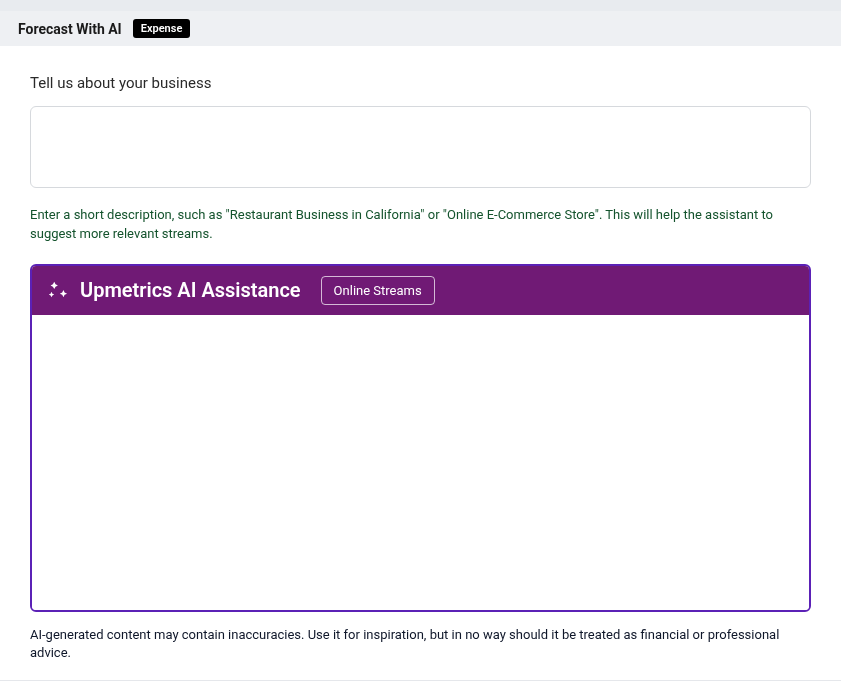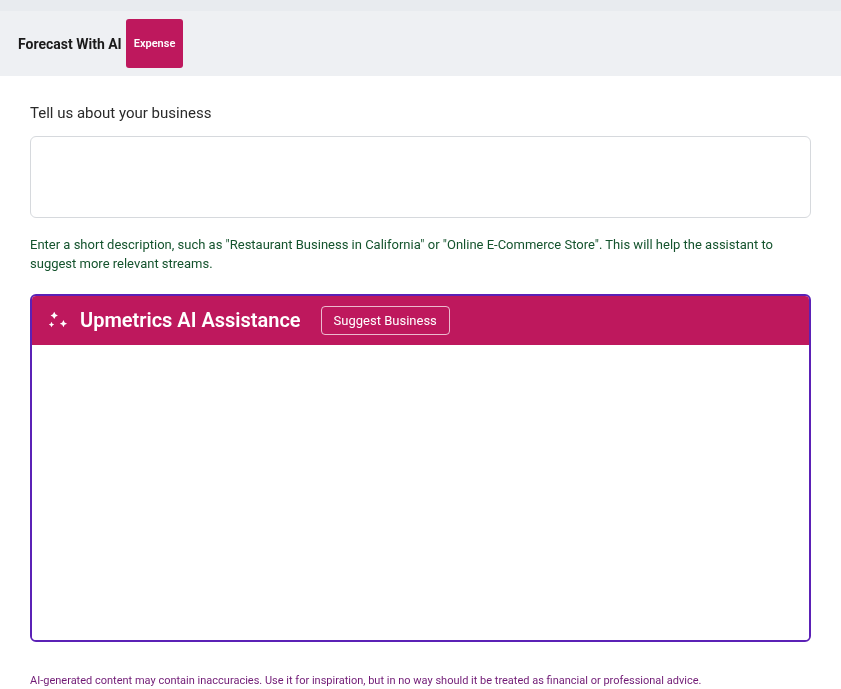--- a/index.html
+++ b/index.html
@@ -17,34 +17,34 @@
     .top-bar {
       background: #e8ebef;
       height: 11px;
       width: 100%;
     }
     .header {
       background: #eef0f3;
       padding: 8px 18px;
       display: flex;
       align-items: center;
-      gap: 4px;
+      gap: 11px;
       text-align: right;
     }
     .header-title {
       font-weight: 700;
       font-size: 14px;
       color: #1a1a1a;
     }
     .badge {
-      background: #be185d;
+      background: #000000;
       color: #ffffff;
       font-size: 11px;
       font-weight: 600;
-      padding: 18px 8px;
+      padding: 3px 8px;
       border-radius: 3px;
     }
     .content {
       padding: 28px 30px 10px 30px;
     }
     .label {
       font-size: 15px;
       color: #2a2a2a;
       margin-bottom: 14px;
     }
@@ -65,21 +65,21 @@
       line-height: 1.45;
       max-width: 770px;
     }
     .ai-panel {
       margin-top: 20px;
       border: 2px solid #5b21b6;
       border-radius: 6px;
       overflow: hidden;
     }
     .ai-panel-header {
-      background: #be185d;
+      background: #701a75;
       padding: 10px 14px;
       display: flex;
       align-items: center;
       gap: 12px;
     }
     .ai-icon {
       width: 22px;
       height: 22px;
       flex-shrink: 0;
     }
@@ -98,23 +98,23 @@
       border-radius: 4px;
       cursor: pointer;
       font-family: inherit;
       margin-left: 8px;
     }
     .ai-body {
       height: 295px;
       background: #ffffff;
     }
     .disclaimer {
-      font-size: 11px;
-      color: #701a75;
-      margin-top: 31px;
+      font-size: 13px;
+      color: #0f172a;
+      margin-top: 14px;
       line-height: 1.4;
     }
     .footer {
       border-top: 1px solid #e5e7eb;
       padding: 14px 18px;
       display: flex;
       justify-content: flex-end;
       gap: 14px;
       margin-top: 8px;
     }
@@ -157,21 +157,21 @@
   <div class="helper-text">Enter a short description, such as "Restaurant Business in California" or "Online E-Commerce Store". This will help the assistant to suggest more relevant streams.</div>
 
   <div class="ai-panel">
     <div class="ai-panel-header">
       <span class="ai-icon">
         <svg viewBox="0 0 24 24" fill="white" width="22" height="22">
           <path d="M7.5 5.6L5 7l2.5 1.4L9 11l1.4-2.6L13 7l-2.6-1.4L9 3 7.5 5.6zM19 12l-1.3 2.7L15 16l2.7 1.3L19 20l1.3-2.7L23 16l-2.7-1.3L19 12zM6 14l-1 2-2 1 2 1 1 2 1-2 2-1-2-1-1-2z"></path>
         </svg>
       </span>
       <span class="ai-title">Upmetrics AI Assistance</span>
-      <button class="suggest-btn">Suggest Business</button>
+      <button class="suggest-btn">Online Streams</button>
     </div>
     <div class="ai-body"></div>
   </div>
 
   <div class="disclaimer">AI-generated content may contain inaccuracies. Use it for inspiration, but in no way should it be treated as financial or professional advice.</div>
 
 </div>
 
 <div class="footer">
   <button class="close-btn">Close</button>

